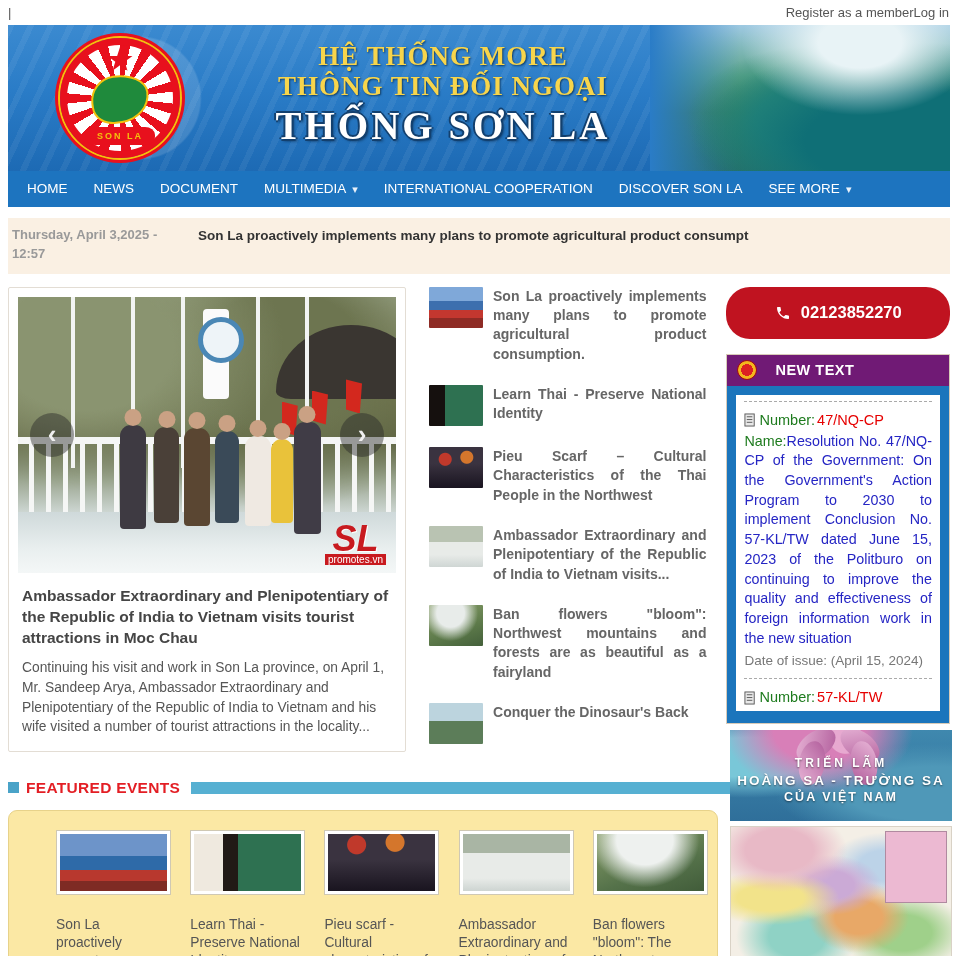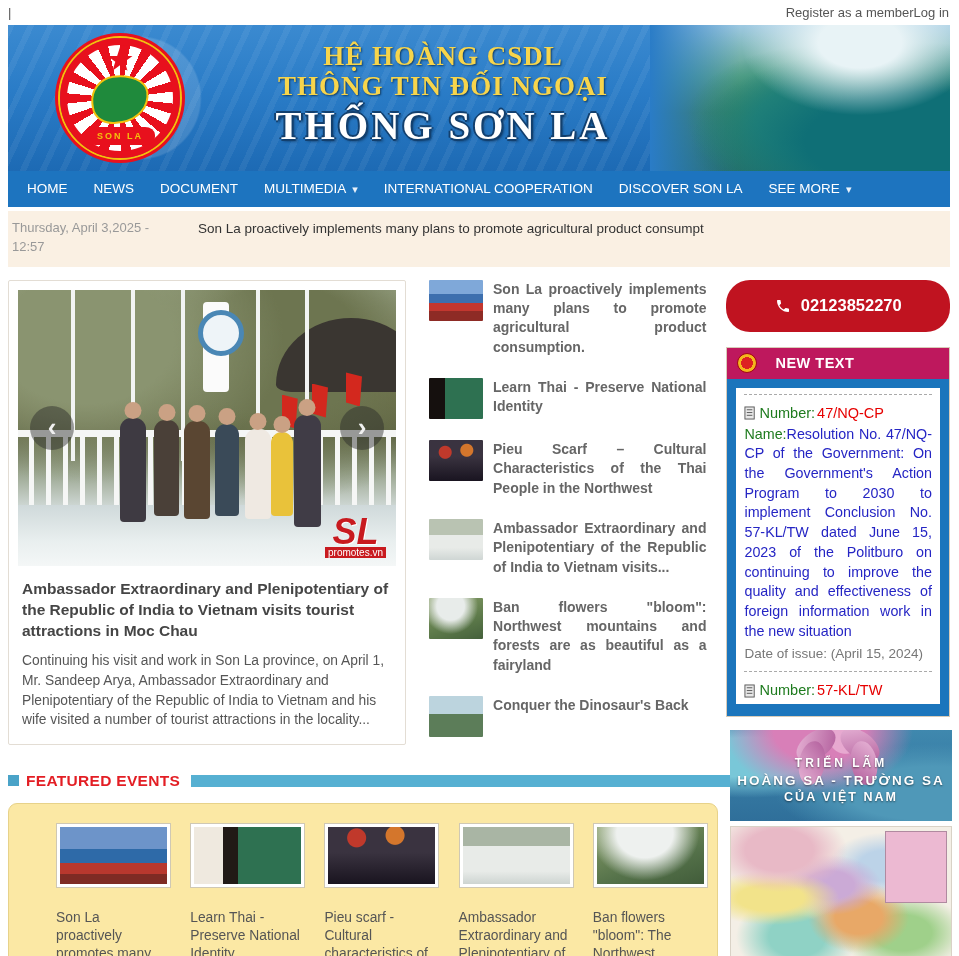--- a/index.html
+++ b/index.html
@@ -44,22 +44,22 @@
     text-shadow:-2px 0 #13406e, 2px 0 #13406e, 0 -2px #13406e, 0 2px #13406e, 2px 2px 3px #0a2c50; }
 
   
   .nav { margin:0 9px 0 8px; height:36px; background:#1d74bf; display:flex; align-items:center;
     padding:0 6px; }
   .nav-item { color:#fff; font-size:13.5px; padding:0 13px; cursor:pointer; white-space:nowrap;
     display:flex; align-items:center; gap:6px; height:100%; line-height:36px; }
   .caret::after { content:"▾"; font-size:11px; color:#e8f1fa; }
 
   
-  .ticker { margin:4px 9px 0 8px; background:#faf0e3; padding:8px 12px 10px 4px;
-    display:flex; gap:28px; min-height:52px; }
+  .ticker { margin:11px 9px 0 8px; background:#faf0e3; padding:8px 12px 10px 4px;
+    display:flex; gap:28px; min-height:52px;font-weight:bold; }
   .ticker .date { width:158px; color:#999; font-size:13px; line-height:1.45; }
   .ticker .headline { color:#333; font-size:13.5px; padding-top:2px; cursor:pointer; }
 
   
   .main { display:flex; margin:13px 9px 0 8px; gap:23px; }
   .col-left { width:406px; }
   .col-mid { width:283px; }
   .col-right { width:228px; margin-left:-3px; }
 
   
@@ -110,21 +110,21 @@
   .t-crowd { background:radial-gradient(circle at 30% 30%,#c0392b 0 6px,rgba(0,0,0,0) 7px),radial-gradient(circle at 70% 25%,#d4762c 0 6px,rgba(0,0,0,0) 7px),linear-gradient(180deg,#3a3340 0 40%,#191420 100%); }
   .t-bridge { background:linear-gradient(180deg,#b9c3b2 0 40%,#e8ebe8 40% 70%,#cfd6d4 100%); }
   .t-aerial { background:radial-gradient(ellipse at 40% 20%,#e8ecea 0 30%,rgba(0,0,0,0) 60%),linear-gradient(160deg,#8aa06a 0%,#5d7a4a 60%,#44603b 100%); }
   .t-ridge { background:linear-gradient(180deg,#bcd4de 0 45%,#5c7d59 45% 100%); }
 
   
   .phone-btn { height:52px; background:#c01320; border-radius:24px; display:flex;
     align-items:center; justify-content:center; gap:10px; color:#fff; font-size:16.5px;
     font-weight:bold; cursor:pointer; }
   .newtext { margin-top:15px; background:#1b75bc; border:1px solid #d8cbb8; }
-  .newtext-head { height:31px; background:#be185d; display:flex; align-items:center; gap:18px;
+  .newtext-head { height:31px; background:#701a75; display:flex; align-items:center; gap:18px;
     padding:0 10px; }
   .emblem { width:20px; height:20px; border-radius:50%;
     background:radial-gradient(circle,#d22 0 6px,#f3b71d 6px 9px,#d22 9px); border:1px solid #a31111; }
   .newtext-title { color:#fff; font-size:14.5px; font-weight:bold; letter-spacing:.5px; }
   .newtext-body { padding:9px 9px 12px; }
   .doc-panel { background:#fff; padding:6px 8px 4px; height:316px; overflow:hidden; }
   .doc-entry { border-top:1px dashed #aaa; padding:9px 0 10px; }
   .doc-entry:first-child { border-top:1px dashed #aaa; }
   .doc-row { font-size:14.5px; line-height:1.3; display:flex; align-items:center; gap:2px; }
   .doc-icon { width:13px; height:14px; flex:0 0 13px; }
@@ -195,21 +195,21 @@
 </div>
 
 <div class="header">
   <div class="header-landscape"></div>
   <div class="logo">
     <div class="star"></div>
     <div class="map"></div>
     <div class="band">SON LA</div>
   </div>
   <div class="titles">
-    <div class="l1">HỆ HOÀNG CSDL</div>
+    <div class="l1">HỆ THỐNG MORE</div>
     <div class="l2">THÔNG TIN ĐỐI NGOẠI</div>
     <div class="l3">THỐNG SƠN LA</div>
   </div>
 </div>
 
 <div class="nav">
   <div class="nav-item">
       <span>HOME</span>
     </div>
   <div class="nav-item">

